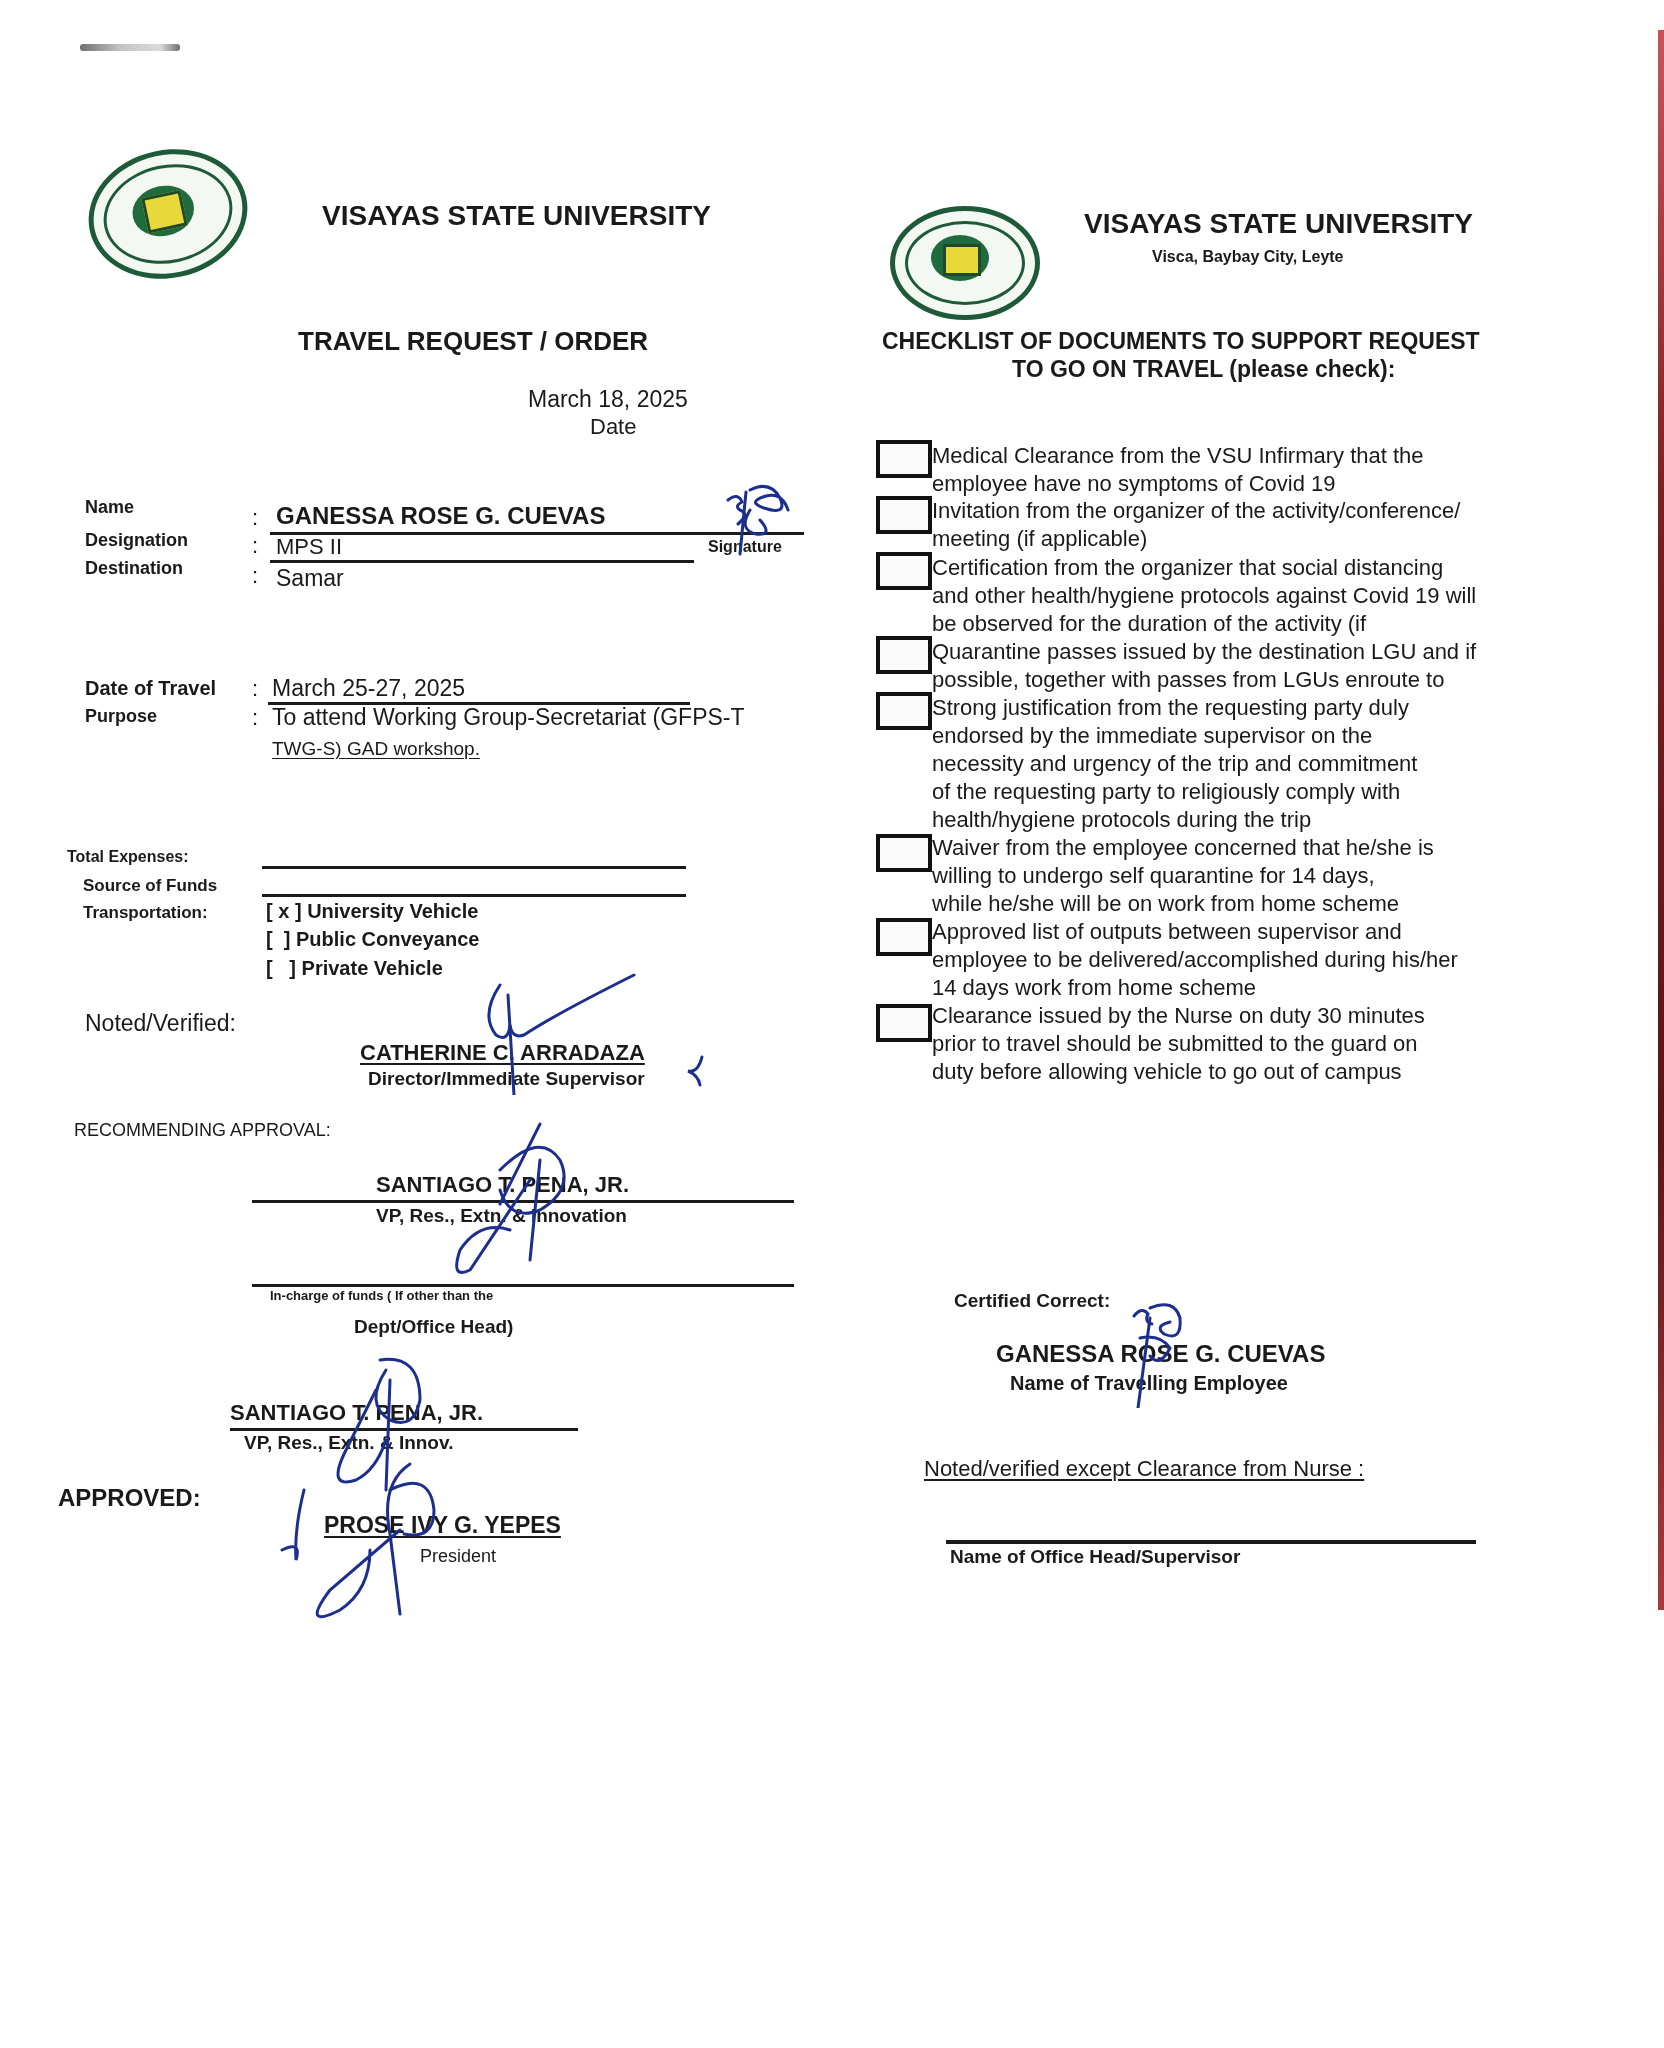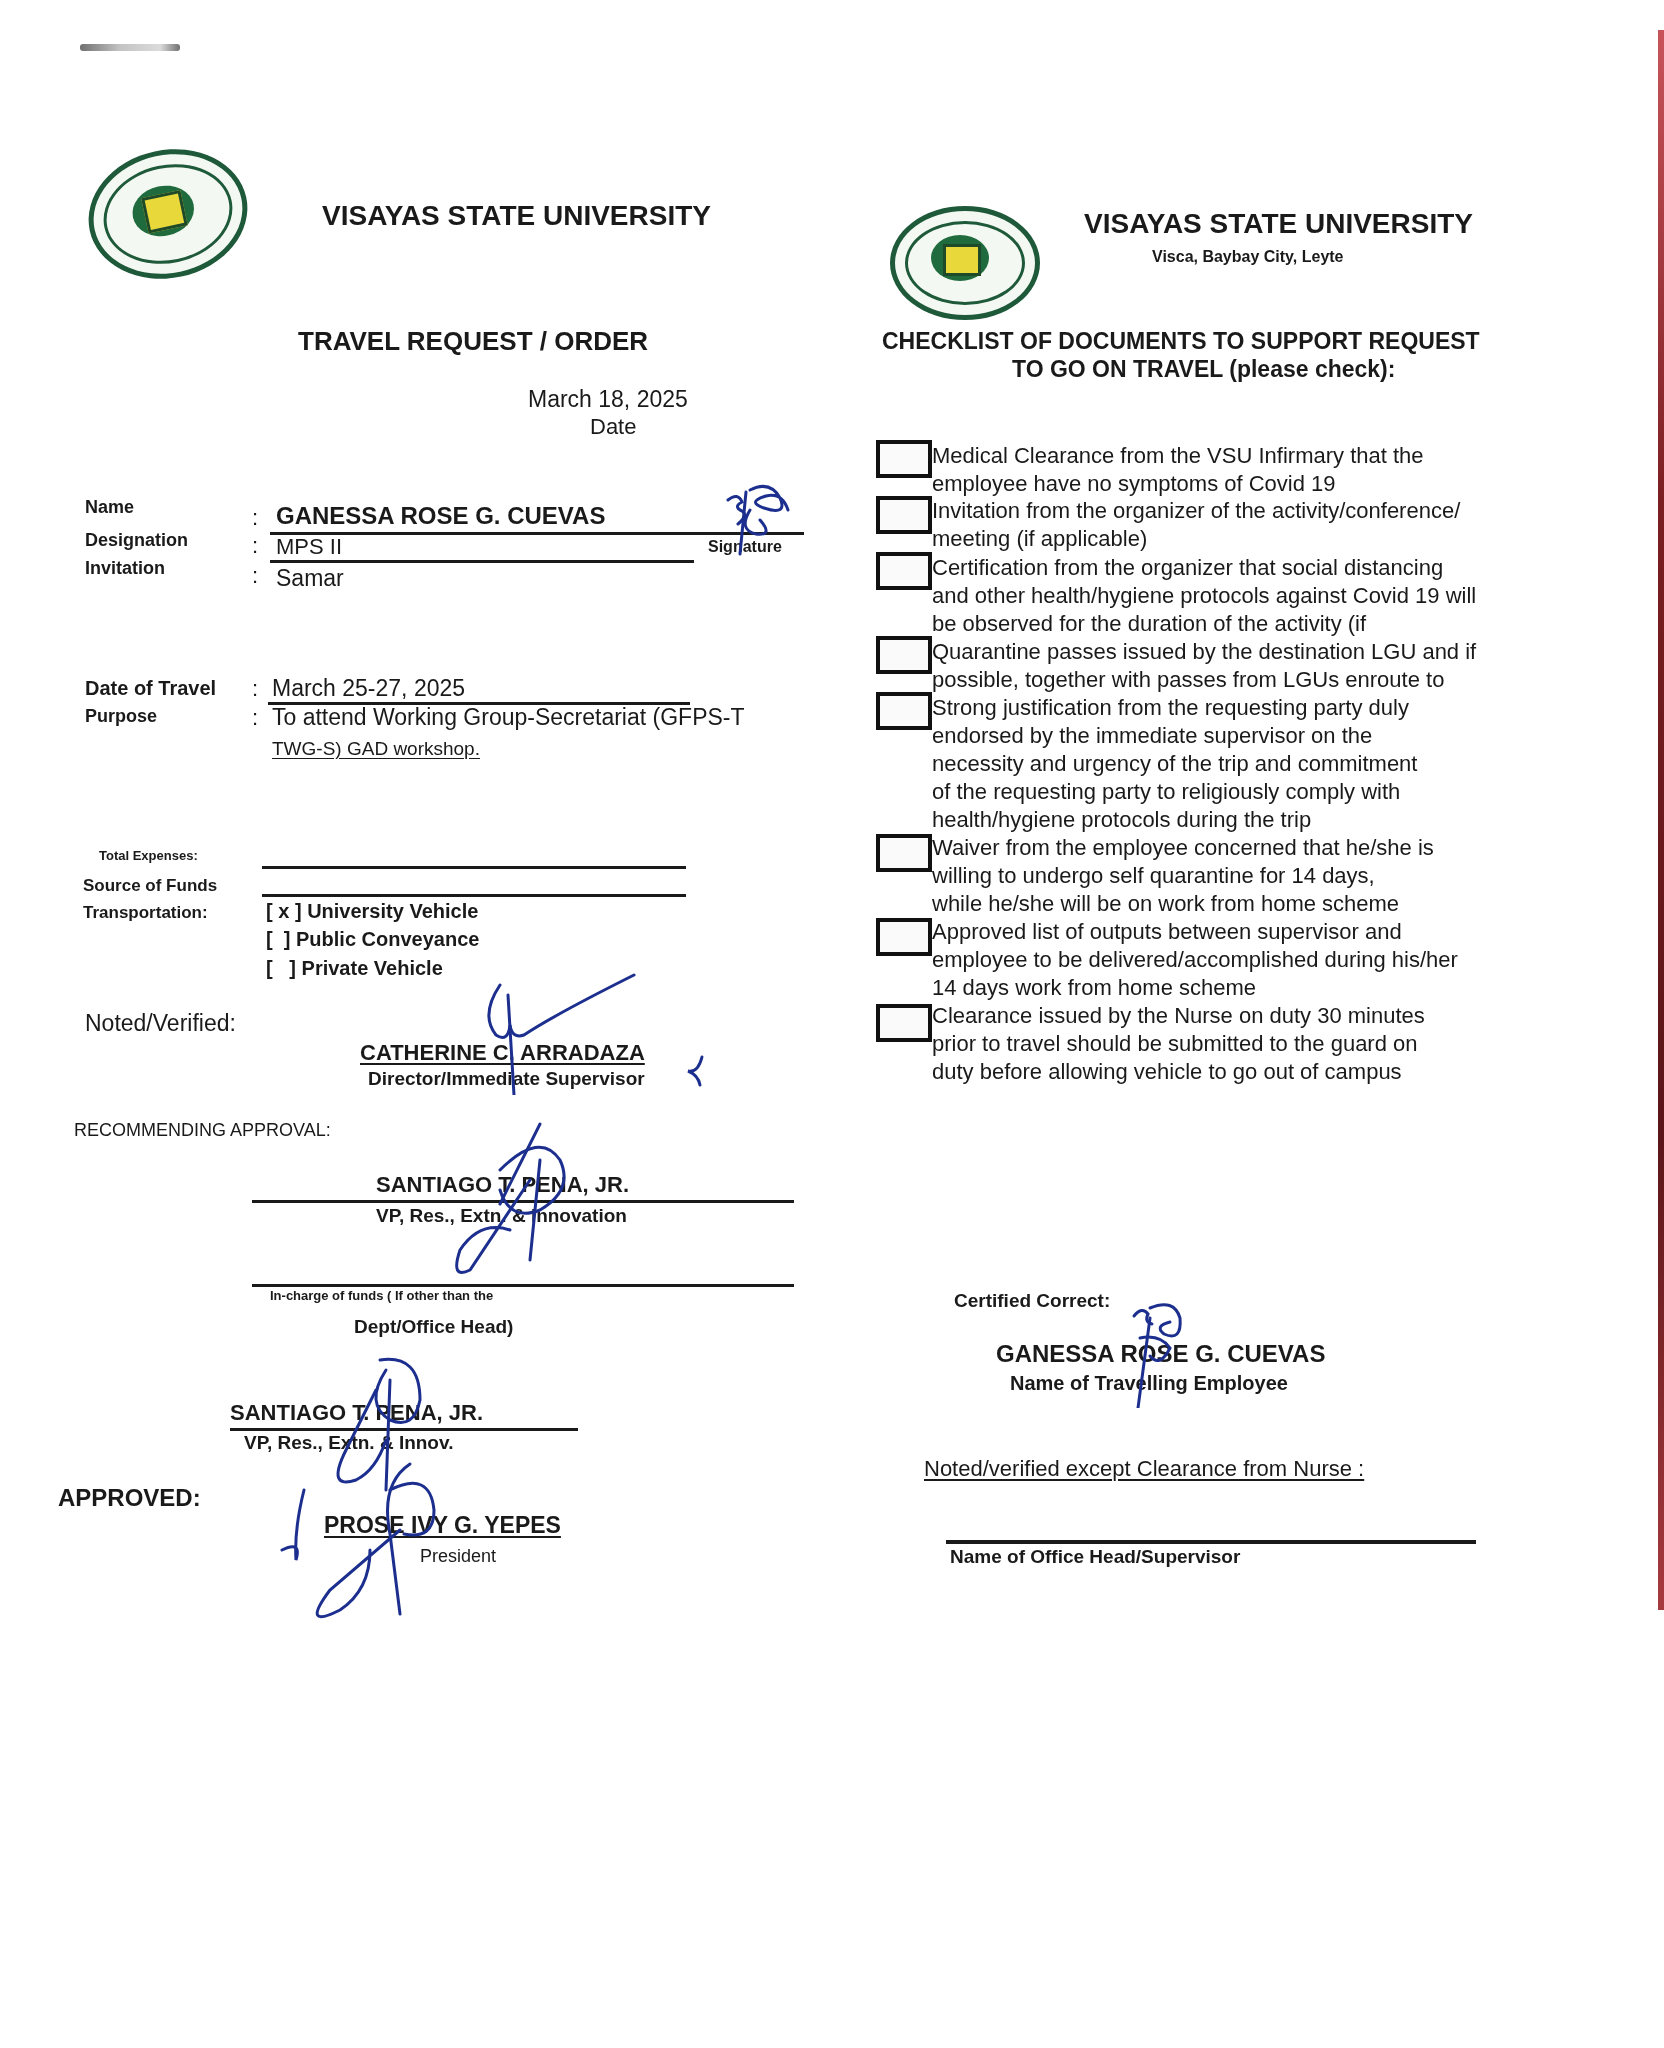--- a/index.html
+++ b/index.html
@@ -43,21 +43,21 @@
 
   <div class="abs b" style="left:322px; top:200px; font-size:28px;">VISAYAS STATE UNIVERSITY</div>
 
   <div class="abs b" style="left:298px; top:326px; font-size:26px;">TRAVEL REQUEST / ORDER</div>
 
   <div class="abs" style="left:528px; top:386px; font-size:23px;">March 18, 2025</div>
   <div class="abs" style="left:590px; top:414px; font-size:22px;">Date</div>
 
   <div class="abs b" style="left:85px; top:497px; font-size:18px;">Name</div>
   <div class="abs b" style="left:85px; top:530px; font-size:18px;">Designation</div>
-  <div class="abs b" style="left:85px; top:558px; font-size:18px;">Invitation</div>
+  <div class="abs b" style="left:85px; top:558px; font-size:18px;">Destination</div>
 
   <div class="abs" style="left:252px; top:505px; font-size:22px;">:</div>
   <div class="abs" style="left:252px; top:533px; font-size:22px;">:</div>
   <div class="abs" style="left:252px; top:563px; font-size:22px;">:</div>
 
   <div class="abs b" style="left:276px; top:502px; font-size:24px;">GANESSA ROSE G. CUEVAS</div>
   <div class="line" style="left:270px; top:532px; width:534px;"></div>
   <div class="abs" style="left:276px; top:534px; font-size:22px;">MPS II</div>
   <div class="line" style="left:270px; top:560px; width:424px;"></div>
   <div class="abs" style="left:276px; top:565px; font-size:23px;">Samar</div>
@@ -73,21 +73,21 @@
   <div class="abs b" style="left:85px; top:677px; font-size:20px;">Date of Travel</div>
   <div class="abs b" style="left:85px; top:706px; font-size:18px;">Purpose</div>
   <div class="abs" style="left:252px; top:676px; font-size:22px;">:</div>
   <div class="abs" style="left:252px; top:705px; font-size:22px;">:</div>
 
   <div class="abs" style="left:272px; top:675px; font-size:23px;">March 25-27, 2025</div>
   <div class="line" style="left:268px; top:702px; width:422px;"></div>
   <div class="abs" style="left:272px; top:704px; font-size:23px;">To attend Working Group-Secretariat (GFPS-T</div>
   <div class="abs u" style="left:272px; top:738px; font-size:19px;">TWG-S) GAD workshop.</div>
 
-  <div class="abs b" style="left:99px; top:848px; font-size:13px;">Total Expenses:</div>
+  <div class="abs b" style="left:67px; top:848px; font-size:16px;">Total Expenses:</div>
   <div class="line" style="left:262px; top:866px; width:424px;"></div>
   <div class="abs b" style="left:83px; top:876px; font-size:17px;">Source of Funds</div>
   <div class="line" style="left:262px; top:894px; width:424px;"></div>
   <div class="abs b" style="left:83px; top:903px; font-size:17px;">Transportation:</div>
 
   <div>
     <div class="abs b" style="left:266px; top:900px; font-size:20px;">
       <span>[ x ]</span>
       <span>University Vehicle</span>
     </div>

